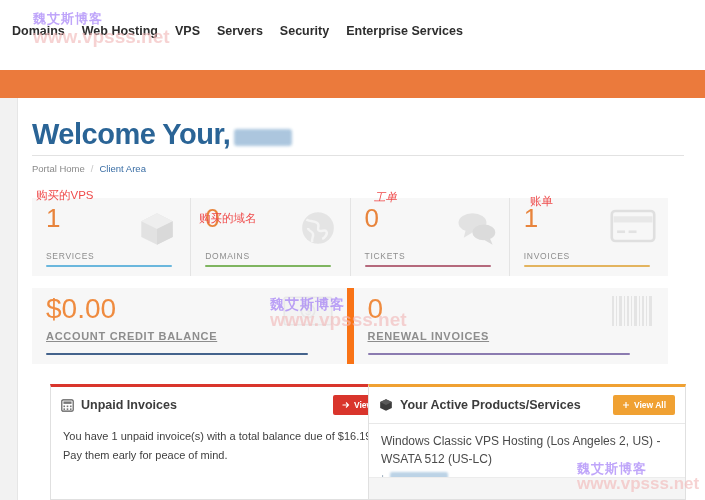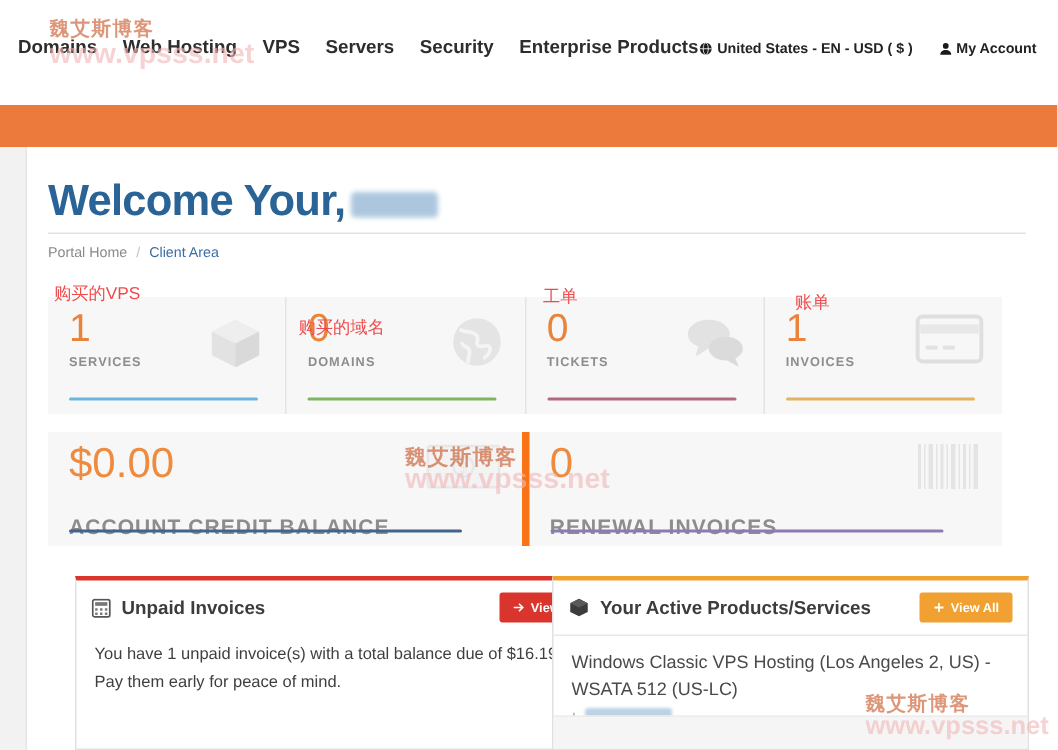--- a/index.html
+++ b/index.html
@@ -7,21 +7,21 @@
     width: 705px; height: 500px;
     background: #ffffff;
     font-family: "Liberation Sans", sans-serif;
     overflow: hidden;
   }
   #root { position: relative; width: 705px; height: 500px; background:#fff; }
 
   
   .wm { position:absolute; pointer-events:none; z-index:40; font-weight:700;
         line-height:1.05; white-space:nowrap; }
-  .wm .cn { color:#c2410c; opacity:.55; letter-spacing:1px; }
+  .wm .cn { color:#8b5cf6; opacity:.55; letter-spacing:1px; }
   .wm .url { color:#f2b8b8; opacity:.62; }
   .wm-tl { left:33px; top:12px; }
   .wm-tl .cn { font-size:13px; }
   .wm-tl .url { font-size:19px; margin-top:1px; }
   .wm-mid { left:270px; top:297px; text-align:left; }
   .wm-mid .cn { font-size:14px; }
   .wm-mid .url { font-size:19px; margin-top:-2px; }
   .wm-br { left:577px; top:462px; }
   .wm-br .cn { font-size:13px; }
   .wm-br .url { font-size:17px; margin-top:-1px; }
@@ -57,31 +57,31 @@
 
   
   .callout { position:absolute; color:#ef4b4b; font-size:11.5px; font-weight:400; z-index:30; white-space:nowrap; }
 
   
   .stat-panel { position:absolute; left:14px; top:100px; width:636px; height:78px;
                 background:#f7f7f7; display:flex; }
   .stat-cell { position:relative; flex:1; border-right:1px solid #e4e4e4; padding:9px 14px 0 14px; }
   .stat-cell:last-child { border-right:none; }
   .stat-num { font-size:26px; color:#e8843c; font-weight:300; line-height:.92; }
-  .stat-lbl { font-size:8.5px; color:#8d8d8d; letter-spacing:.7px; margin-top:5px; font-weight:700; }
+  .stat-lbl { font-size:8.5px; color:#8d8d8d; letter-spacing:.7px; margin-top:20px; font-weight:400; }
   .stat-bar { position:absolute; left:14px; bottom:9px; width:126px; height:2.5px; border-radius:2px;}
   .stat-ico { position:absolute; right:12px; top:10px; opacity:.75; }
 
   
   .bal-panel { position:absolute; left:14px; top:190px; width:636px; height:76px;
                background:#f7f7f7; display:flex; }
-  .bal-cell { position:relative; flex:1; border-right:5px solid #f97316; padding:6px 14px 0 14px; }
+  .bal-cell { position:relative; flex:1; border-right:7px solid #f97316; padding:6px 14px 0 14px; }
   .bal-cell:last-child { border-right:none; }
   .bal-num { font-size:28px; color:#ef8b3f; font-weight:300; line-height:1.05; }
-  .bal-lbl { font-size:14px; color:#8d8d8d; letter-spacing:.7px; margin-top:20px; font-weight:700; }
+  .bal-lbl { font-size:11px; color:#8d8d8d; letter-spacing:.7px; margin-top:7px; font-weight:700;text-decoration:underline; }
   .bal-bar { position:absolute; left:14px; bottom:9px; width:262px; height:2.5px; border-radius:2px;}
   .bal-ico { position:absolute; right:14px; top:8px; opacity:.55; }
 
   
   .box { position:absolute; background:#fff; border:1px solid #e0e0e0; }
   .box-hd { display:flex; align-items:center; justify-content:space-between; padding:8px 10px 8px 10px; }
   .box-title { display:flex; align-items:center; gap:7px; font-size:12.5px; font-weight:700; color:#3c3c3c; white-space:nowrap;}
   .btn { font-size:8.5px; font-weight:700; color:#fff; padding:5px 9px; border-radius:2px;
          display:flex; align-items:center; gap:4px; white-space:nowrap; border:none; cursor:pointer; }
   .btn-red { background:#d9352c; }
@@ -106,38 +106,21 @@
     <div class="url">www.vpsss.net</div>
   </div>
 
   <div class="topnav">
     <div class="nav-links">
       <a href="#">Domains</a>
       <a href="#">Web Hosting</a>
       <a href="#">VPS</a>
       <a href="#">Servers</a>
       <a href="#">Security</a>
-      <a href="#">Enterprise Products</a>
-    </div>
-    <div class="nav-right">
-      <div class="nr">
-        <svg width="9" height="9" viewBox="0 0 16 16">
-          <circle cx="8" cy="8" r="7" fill="#1a1a1a"></circle>
-          <ellipse cx="8" cy="8" rx="3" ry="7" fill="none" stroke="#fff" stroke-width="1"></ellipse>
-          <path d="M1 8h14" stroke="#fff" stroke-width="1"></path>
-        </svg>
-        <span>United States - EN - USD ( $ )</span>
-      </div>
-      <div class="nr">
-        <svg width="9" height="9" viewBox="0 0 16 16">
-          <circle cx="8" cy="4.6" r="3.4" fill="#1a1a1a"></circle>
-          <path d="M1.5 15c0-3.6 2.9-5.6 6.5-5.6s6.5 2 6.5 5.6z" fill="#1a1a1a"></path>
-        </svg>
-        <span>My Account</span>
-      </div>
+      <a href="#">Enterprise Services</a>
     </div>
   </div>
 
   <div class="orange-band"></div>
 
   <div class="left-rail"></div>
 
   <div class="page">
 
     <div class="welcome">
@@ -146,21 +129,21 @@
     <div class="hr-main"></div>
 
     <div class="crumb">
       <span>Portal Home</span>
       <span class="sep">/</span>
       <span class="cur">Client Area</span>
     </div>
 
     <div class="callout" style="left:18px; top:90px;">购买的VPS</div>
     <div class="callout" style="left:181px; top:92px;margin-top:21px;">购买的域名</div>
-    <div class="callout" style="left:344px; top:92px;">工单</div>
+    <div class="callout" style="left:356px; top:92px;font-style:italic;">工单</div>
     <div class="callout" style="left:512px; top:96px;">账单</div>
 
     <div class="stat-panel">
 
       <div class="stat-cell">
         <div class="stat-num">1</div>
         <div class="stat-lbl">SERVICES</div>
         <div class="stat-bar" style="background:#6ab7dd;"></div>
         <svg class="stat-ico" width="42" height="42" viewBox="0 0 48 48">
           <path d="M24 6 L42 15 L42 33 L24 42 L6 33 L6 15 Z" fill="#dcdcdc"></path>

